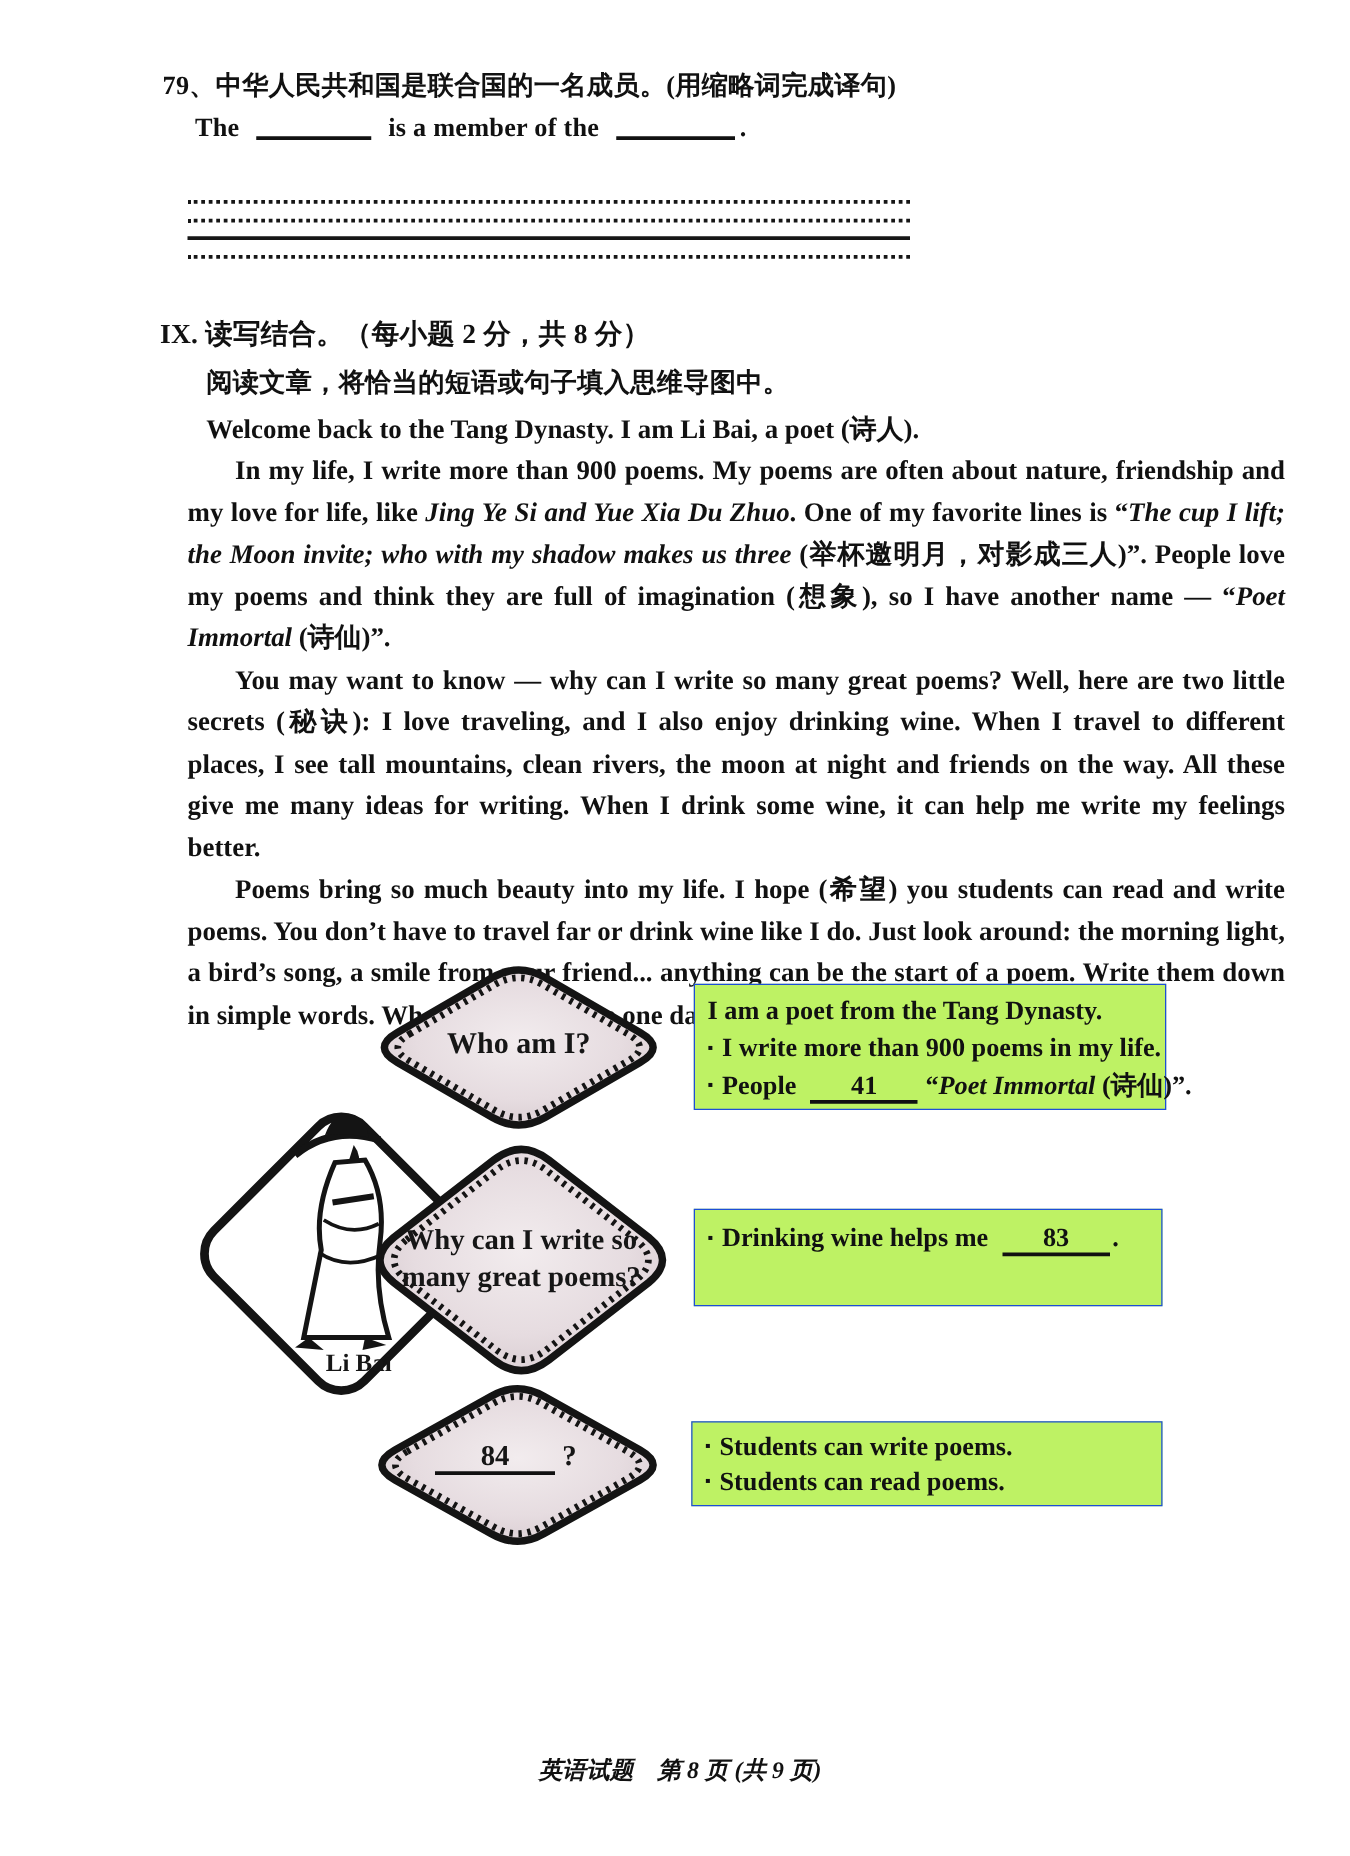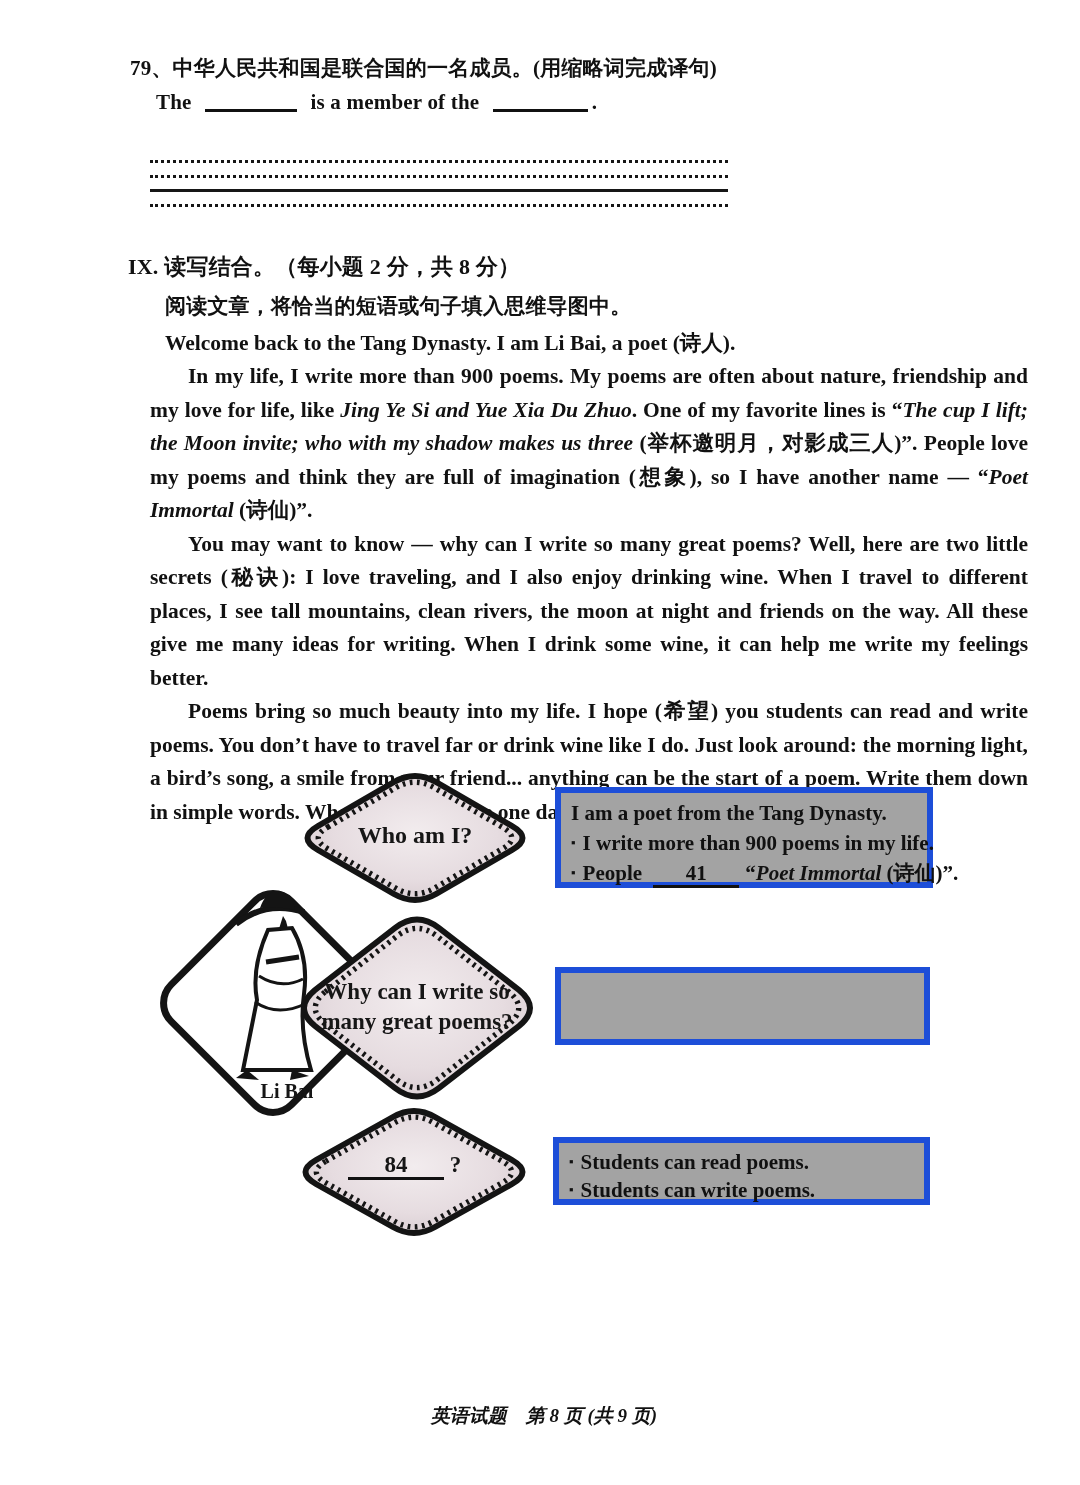--- a/index.html
+++ b/index.html
@@ -11,21 +11,21 @@
   .abs{position:absolute;}
   .q-line{font-size:21px;font-weight:700;letter-spacing:.2px;}
   .blank{display:inline-block;border-bottom:3px solid #111;text-align:center;line-height:1;padding-bottom:1px;vertical-align:baseline;}
   .blank.empty{height:16px;vertical-align:-3px;}
   .ans-line{border-top:3px dotted #161616;height:0;}
   .ans-line.solid{border-top:3px solid #161616;}
   .passage{font-size:21.5px;line-height:33.5px;text-align:justify;font-weight:600;}
   .passage p{margin:0;text-indent:38px;}
   .ital{font-style:italic;}
   .node-label{font-weight:700;text-align:center;color:#161616;}
-  .mm-box{border:6px solid #1d4ed8;background:#a3a3a3;font-size:21px;font-weight:600;color:#111;box-sizing:border-box;}
+  .mm-box{border:1px solid #1d4ed8;background:#bef264;font-size:21px;font-weight:600;color:#111;box-sizing:border-box;}
   .mm-box .row{white-space:nowrap;}
   .bullet{font-size:13px;vertical-align:3px;margin-right:7px;}
   .footer{width:1080px;text-align:center;font-size:19px;font-weight:700;}
   svg{display:block;}
 </style>
 </head>
 <body>
 
 <div class="sheet">
 
@@ -104,22 +104,25 @@
 
   <div class="abs mm-box" style="left:555px;top:787px;width:378px;height:101px;padding:6px 10px;line-height:29px;">
     <div class="row">I am a poet from the Tang Dynasty.</div>
     <div class="row"><span class="bullet">▪</span><span>I write more than 900 poems in my life.</span></div>
     <div class="row"><span class="bullet">▪</span><span>People</span>
       <span class="blank" style="width:86px;margin:0 6px;">41</span><span>“</span><span class="ital">Poet Immortal</span><span> (诗仙)”.</span>
     </div>
   </div>
 
   <div class="abs mm-box" style="left:555px;top:967px;width:375px;height:78px;padding:7px 10px;line-height:30px;">
+    <div class="row"><span class="bullet">▪</span><span>Drinking wine helps me</span>
+      <span class="blank" style="width:86px;margin:0 2px 0 6px;">83</span><span>.</span>
+    </div>
   </div>
 
   <div class="abs mm-box" style="left:553px;top:1137px;width:377px;height:68px;padding:5px 10px;line-height:28px;">
+    <div class="row"><span class="bullet">▪</span><span>Students can write poems.</span></div>
     <div class="row"><span class="bullet">▪</span><span>Students can read poems.</span></div>
-    <div class="row"><span class="bullet">▪</span><span>Students can write poems.</span></div>
   </div>
 
   <div class="abs footer" style="left:4px;top:1403px;font-style:italic;">英语试题　第 8 页 (共 9 页)</div>
 
 </div>
 
 </body></html>

